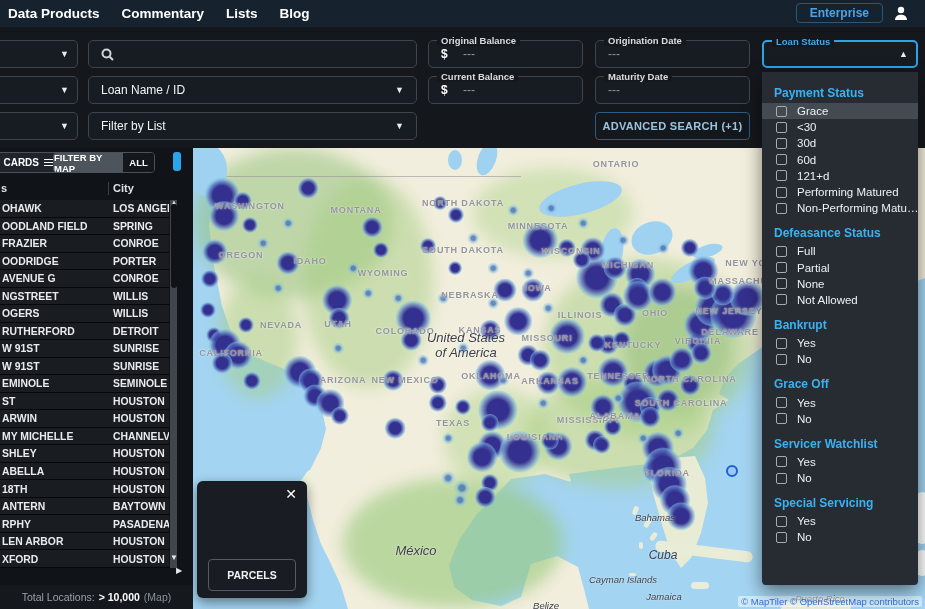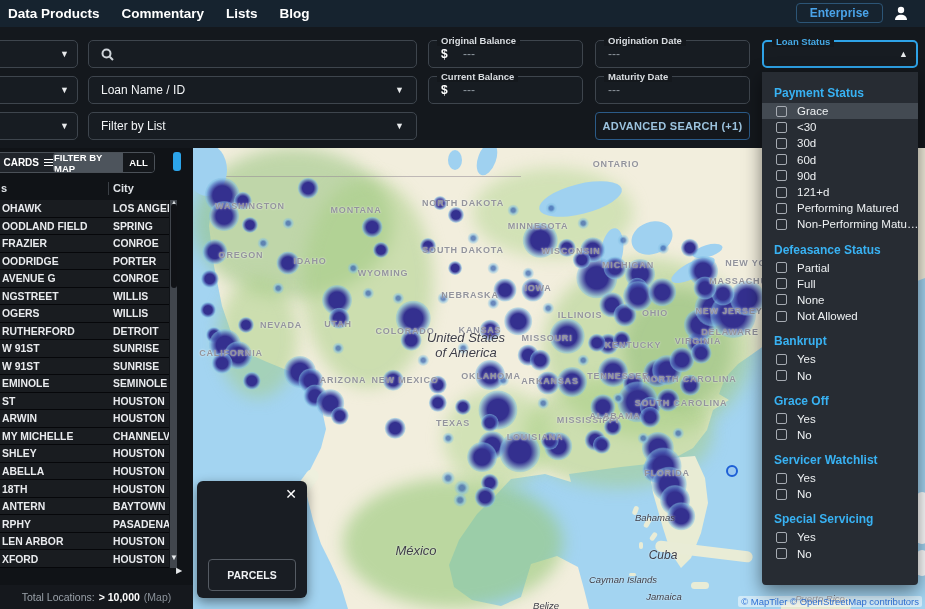--- a/index.html
+++ b/index.html
@@ -419,42 +419,38 @@
     <div class="dd-opt">
       <span class="dd-box"></span>
       <span class="dd-lbl">30d</span>
     </div>
     <div class="dd-opt">
       <span class="dd-box"></span>
       <span class="dd-lbl">60d</span>
     </div>
     <div class="dd-opt">
       <span class="dd-box"></span>
-      <span class="dd-lbl">90d</span>
-    </div>
-    <div class="dd-opt">
-      <span class="dd-box"></span>
       <span class="dd-lbl">121+d</span>
     </div>
     <div class="dd-opt">
       <span class="dd-box"></span>
       <span class="dd-lbl">Performing Matured</span>
     </div>
     <div class="dd-opt">
       <span class="dd-box"></span>
       <span class="dd-lbl">Non-Performing Matu…</span>
     </div>
     <div class="dd-title">Defeasance Status</div>
     <div class="dd-opt">
       <span class="dd-box"></span>
+      <span class="dd-lbl">Full</span>
+    </div>
+    <div class="dd-opt">
+      <span class="dd-box"></span>
       <span class="dd-lbl">Partial</span>
-    </div>
-    <div class="dd-opt">
-      <span class="dd-box"></span>
-      <span class="dd-lbl">Full</span>
     </div>
     <div class="dd-opt">
       <span class="dd-box"></span>
       <span class="dd-lbl">None</span>
     </div>
     <div class="dd-opt">
       <span class="dd-box"></span>
       <span class="dd-lbl">Not Allowed</span>
     </div>
     <div class="dd-title">Bankrupt</div>

